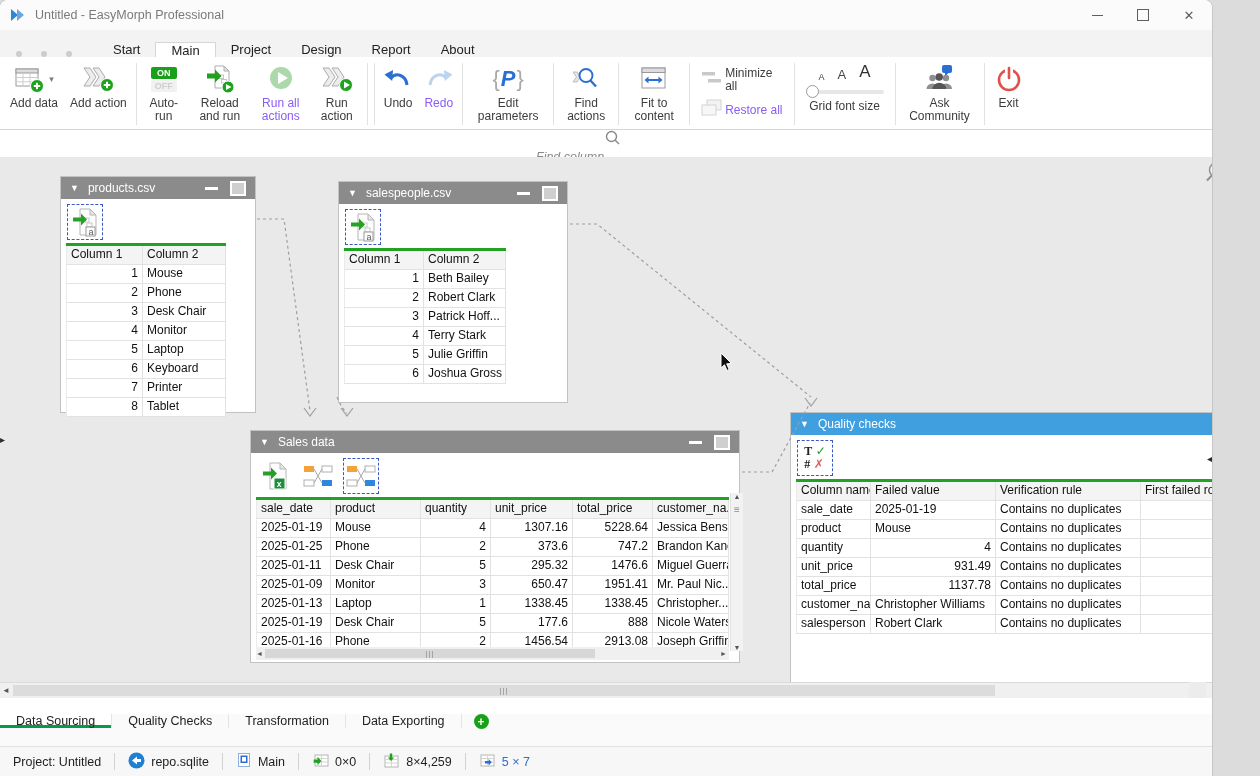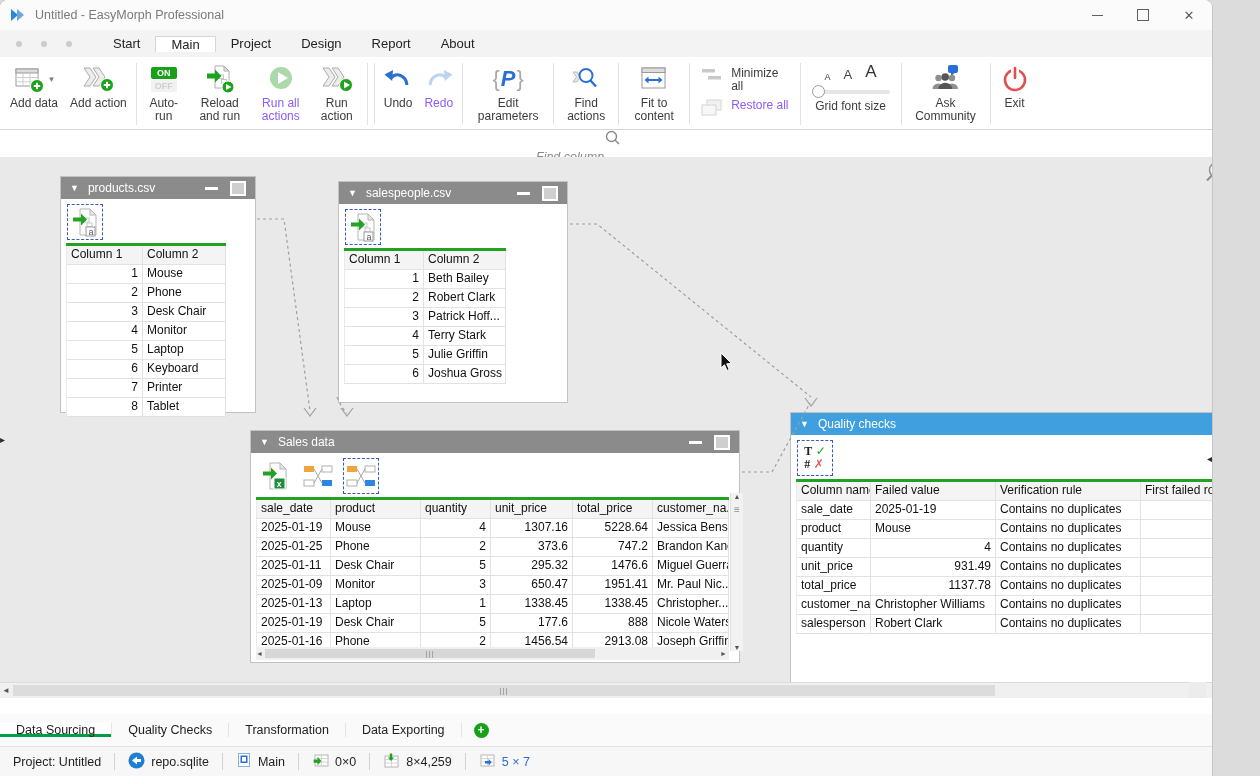--- a/index.html
+++ b/index.html
@@ -10,21 +10,21 @@
   .titlebar{position:absolute;top:0;left:0;right:0;height:30px;background:#fbfbfb;display:flex;align-items:center;}
   .logo{margin-left:10px;display:flex;align-items:center;}
   .apptitle{margin-left:9px;font-size:12.5px;color:#7a7a7a;}
   .wincontrols{margin-left:auto;display:flex;height:30px;}
   .wbtn{width:46px;height:30px;display:flex;align-items:center;justify-content:center;color:#5f5f5f;}
   .wmin{width:11px;height:1px;background:#5f5f5f;}
   .wmax{width:10px;height:10px;border:1px solid #5f5f5f;}
   .wclose{font-size:13px;line-height:13px;}
 
   
-  .menurow{position:absolute;top:30px;left:0;right:0;height:27px;background:#f3f3f3;border-bottom:1px solid #f97316;display:flex;align-items:center;}
+  .menurow{position:absolute;top:30px;left:0;right:0;height:27px;background:#f3f3f3;border-bottom:1px solid #f97316;display:flex;align-items:flex-end;}
   .qdots{display:flex;align-items:center;gap:19px;margin:0 26px 0 16px;}
   .qdot{width:6px;height:6px;border-radius:50%;background:#cccccc;}
   .mtab{padding:0 15px;display:flex;align-items:center;font-size:13px;color:#222;}
   .mtab.active{background:#fff;border:1px solid #d6d6d6;border-bottom:none;margin-bottom:-1px;}
 
   
   .ribbon{position:absolute;top:57px;left:0;right:0;height:73px;background:#fff;border-bottom:1px solid #d5d5d5;
           display:flex;align-items:stretch;padding:2px 2px 0 4px;box-sizing:border-box;}
   .rbtn{display:flex;flex-direction:column;align-items:center;justify-content:flex-start;padding:3px 6px 2px;gap:1px;}
   .ric{height:34px;display:flex;align-items:center;justify-content:center;}
@@ -33,21 +33,21 @@
   .dis .rlabel{color:#8b5cf6;}
   .rsep{width:1px;background:#e2e2e2;margin:4px 3px;}
   .dcaret{color:#7a7a7a;font-size:9px;}
   .onoff{display:flex;flex-direction:column;align-items:center;gap:1px;}
   .onbox{background:#18a018;color:#fff;font-size:9px;font-weight:bold;padding:1px 6px;border-radius:2px;}
   .offbox{background:#f1f1f1;color:#cfcfcf;font-size:9px;font-weight:bold;padding:1px 4px;border-radius:2px;}
   .pglyph{font-size:22px;display:flex;align-items:center;}
   .pbrace{color:#a9a9a9;font-weight:normal;}
   .pletter{color:#2a6fd6;font-weight:bold;font-style:italic;margin:0 1px;}
   .rstack{display:flex;flex-direction:column;justify-content:center;gap:6px;padding:0 8px;}
-  .rrow{display:flex;gap:6px;}
+  .rrow{display:flex;align-items:center;}
   .rrow .rlabel{text-align:left;}
   .rfont{display:flex;flex-direction:column;align-items:center;justify-content:flex-start;padding:3px 8px 0;}
   .aaa{display:flex;align-items:flex-end;gap:13px;height:20px;}
   .a1{font-size:9px;color:#444;}.a2{font-size:13px;color:#444;}.a3{font-size:17px;color:#333;}
   .slider{position:relative;width:78px;height:13px;margin:3px 0 2px;}
   .strack{position:absolute;top:5px;left:0;right:0;height:4px;background:#e7e7e7;border-radius:2px;}
   .sknob{position:absolute;top:0;left:0;width:13px;height:13px;border-radius:50%;background:#fff;border:1px solid #9a9a9a;box-sizing:border-box;}
 
   
   .findbar{position:absolute;top:130px;left:0;right:0;height:27px;background:#fff;display:flex;align-items:center;flex-direction:column;}
@@ -117,21 +117,21 @@
   .hthumb{height:11px;background:#dcdcdc;margin-left:3px;width:982px;display:flex;align-items:center;justify-content:center;}
   .harrL{margin-left:2px;} .harrR{margin-left:auto;margin-right:3px;}
   .corner{position:absolute;right:6px;bottom:0;width:17px;height:16px;background:#ececec;}
   .edgeL{position:absolute;left:0px;top:277px;font-size:10px;color:#2b2b2b;}
   .edgeR{position:absolute;right:0px;top:296px;font-size:10px;color:#2b2b2b;}
   .zoomout{position:absolute;left:1203px;top:3px;}
   .connectors{position:absolute;left:0;top:0;pointer-events:none;}
   .cursor{position:absolute;left:720px;top:196px;}
 
   
-  .sheettabs{position:absolute;top:714px;left:0;right:0;height:33px;background:#fafafa;border-bottom:1px solid #e2e2e2;display:flex;align-items:center;box-sizing:border-box;}
+  .sheettabs{position:absolute;top:714px;left:0;right:0;height:33px;background:#fafafa;border-bottom:1px solid #e2e2e2;display:flex;align-items:flex-start;box-sizing:border-box;}
   .stab{display:flex;align-items:center;padding:0 16px;font-size:12.5px;color:#222;border-right:1px solid #e4e4e4;}
   .stab.active{background:#fff;box-shadow:inset 0 -3px 0 #009e49;border-right:1px solid #e4e4e4;}
   .addsheet{display:flex;align-items:center;padding:0 12px;border-right:none;}
   .pluscirc{width:15px;height:15px;border-radius:50%;background:#18a018;color:#fff;font-size:12px;font-weight:bold;
             display:flex;align-items:center;justify-content:center;line-height:14px;}
 
   
   .statusbar{position:absolute;top:747px;left:0;right:0;height:29px;background:#f7f7f7;display:flex;align-items:center;font-size:12.5px;color:#1e1e1e;}
   .sitem{display:flex;align-items:center;gap:6px;padding:0 13px;}
   .ssep{width:1px;height:17px;background:#d2d2d2;}

